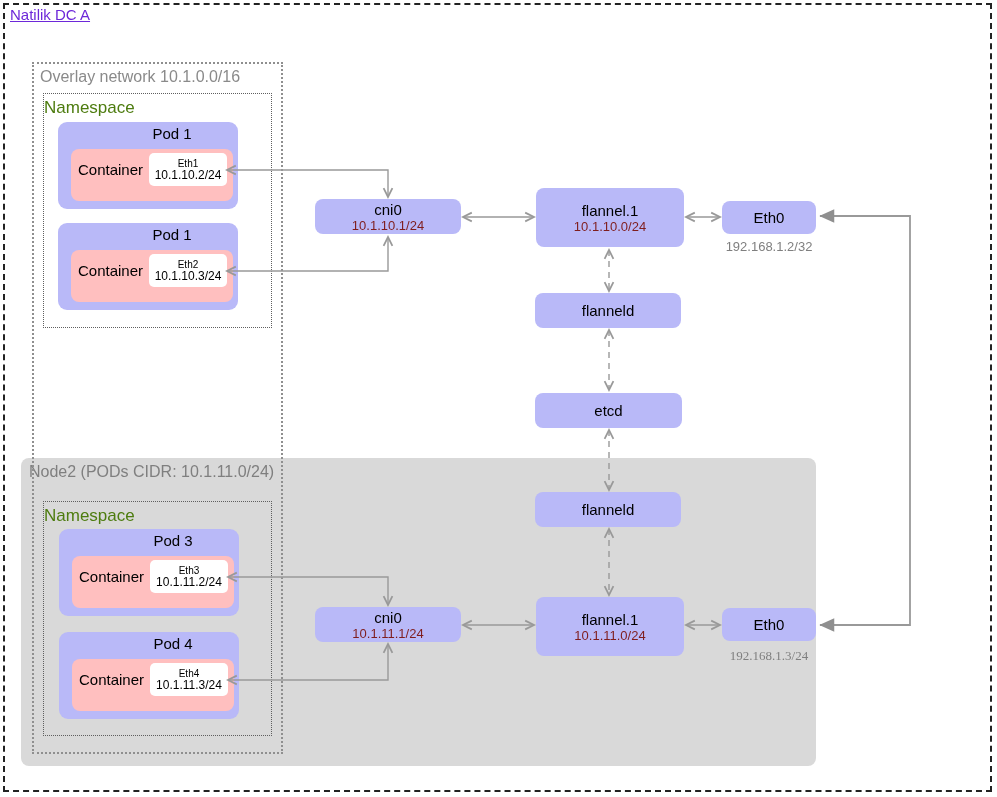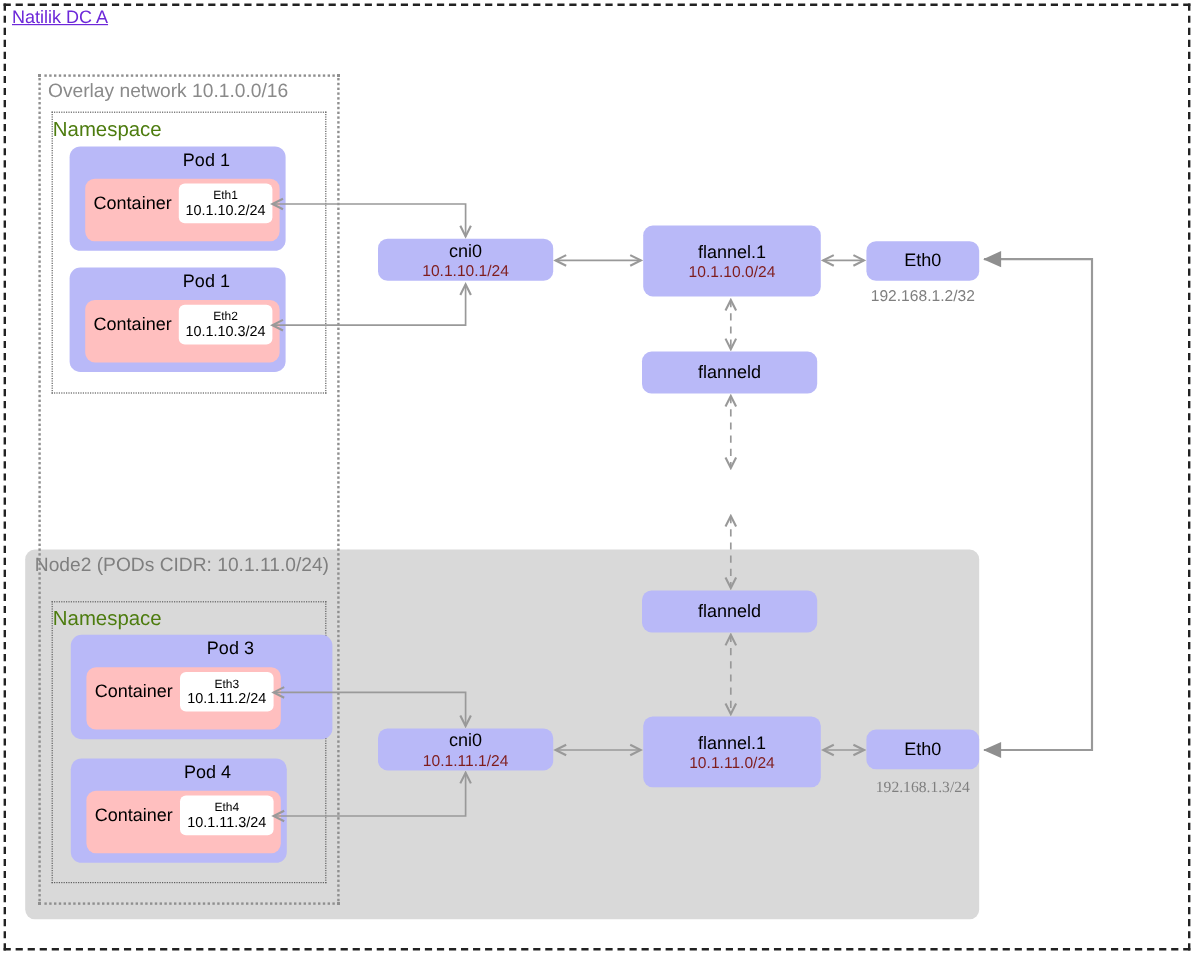--- a/index.html
+++ b/index.html
@@ -71,21 +71,21 @@
     <div class="pod-title">Pod 1</div>
     <div class="containerbox">
       <div class="container-label">Container</div>
       <div class="ethbox">
         <div class="eth-name">Eth2</div>
         <div class="eth-ip">10.1.10.3/24</div>
       </div>
     </div>
   </div>
 
-  <div class="pod" style="left:59px;top:529px;padding-left:38px;">
+  <div class="pod" style="left:59px;top:529px;">
     <div class="pod-title">Pod 3</div>
     <div class="containerbox">
       <div class="container-label">Container</div>
       <div class="ethbox">
         <div class="eth-name">Eth3</div>
         <div class="eth-ip">10.1.11.2/24</div>
       </div>
     </div>
   </div>
 
@@ -109,20 +109,23 @@
     <div class="l2">10.1.10.0/24</div>
   </div>
   <div class="mbox" style="left:722px;top:201px;width:94px;height:33px;">
     <div class="l1">Eth0</div>
   </div>
   <div class="iplabel" style="left:722px;top:239px;width:94px;">192.168.1.2/32</div>
   <div class="mbox" style="left:535px;top:293px;width:146px;height:35px;">
     <div class="l1">flanneld</div>
   </div>
 
+  <div class="mbox" style="left:535px;top:393px;width:147px;height:35px;">
+    <div class="l1">etcd</div>
+  </div>
 
   <div class="mbox" style="left:535px;top:492px;width:146px;height:35px;">
     <div class="l1">flanneld</div>
   </div>
   <div class="mbox" style="left:536px;top:597px;width:148px;height:59px;">
     <div class="l1">flannel.1</div>
     <div class="l2">10.1.11.0/24</div>
   </div>
   <div class="mbox" style="left:315px;top:607px;width:146px;height:35px;">
     <div class="l1">cni0</div>

